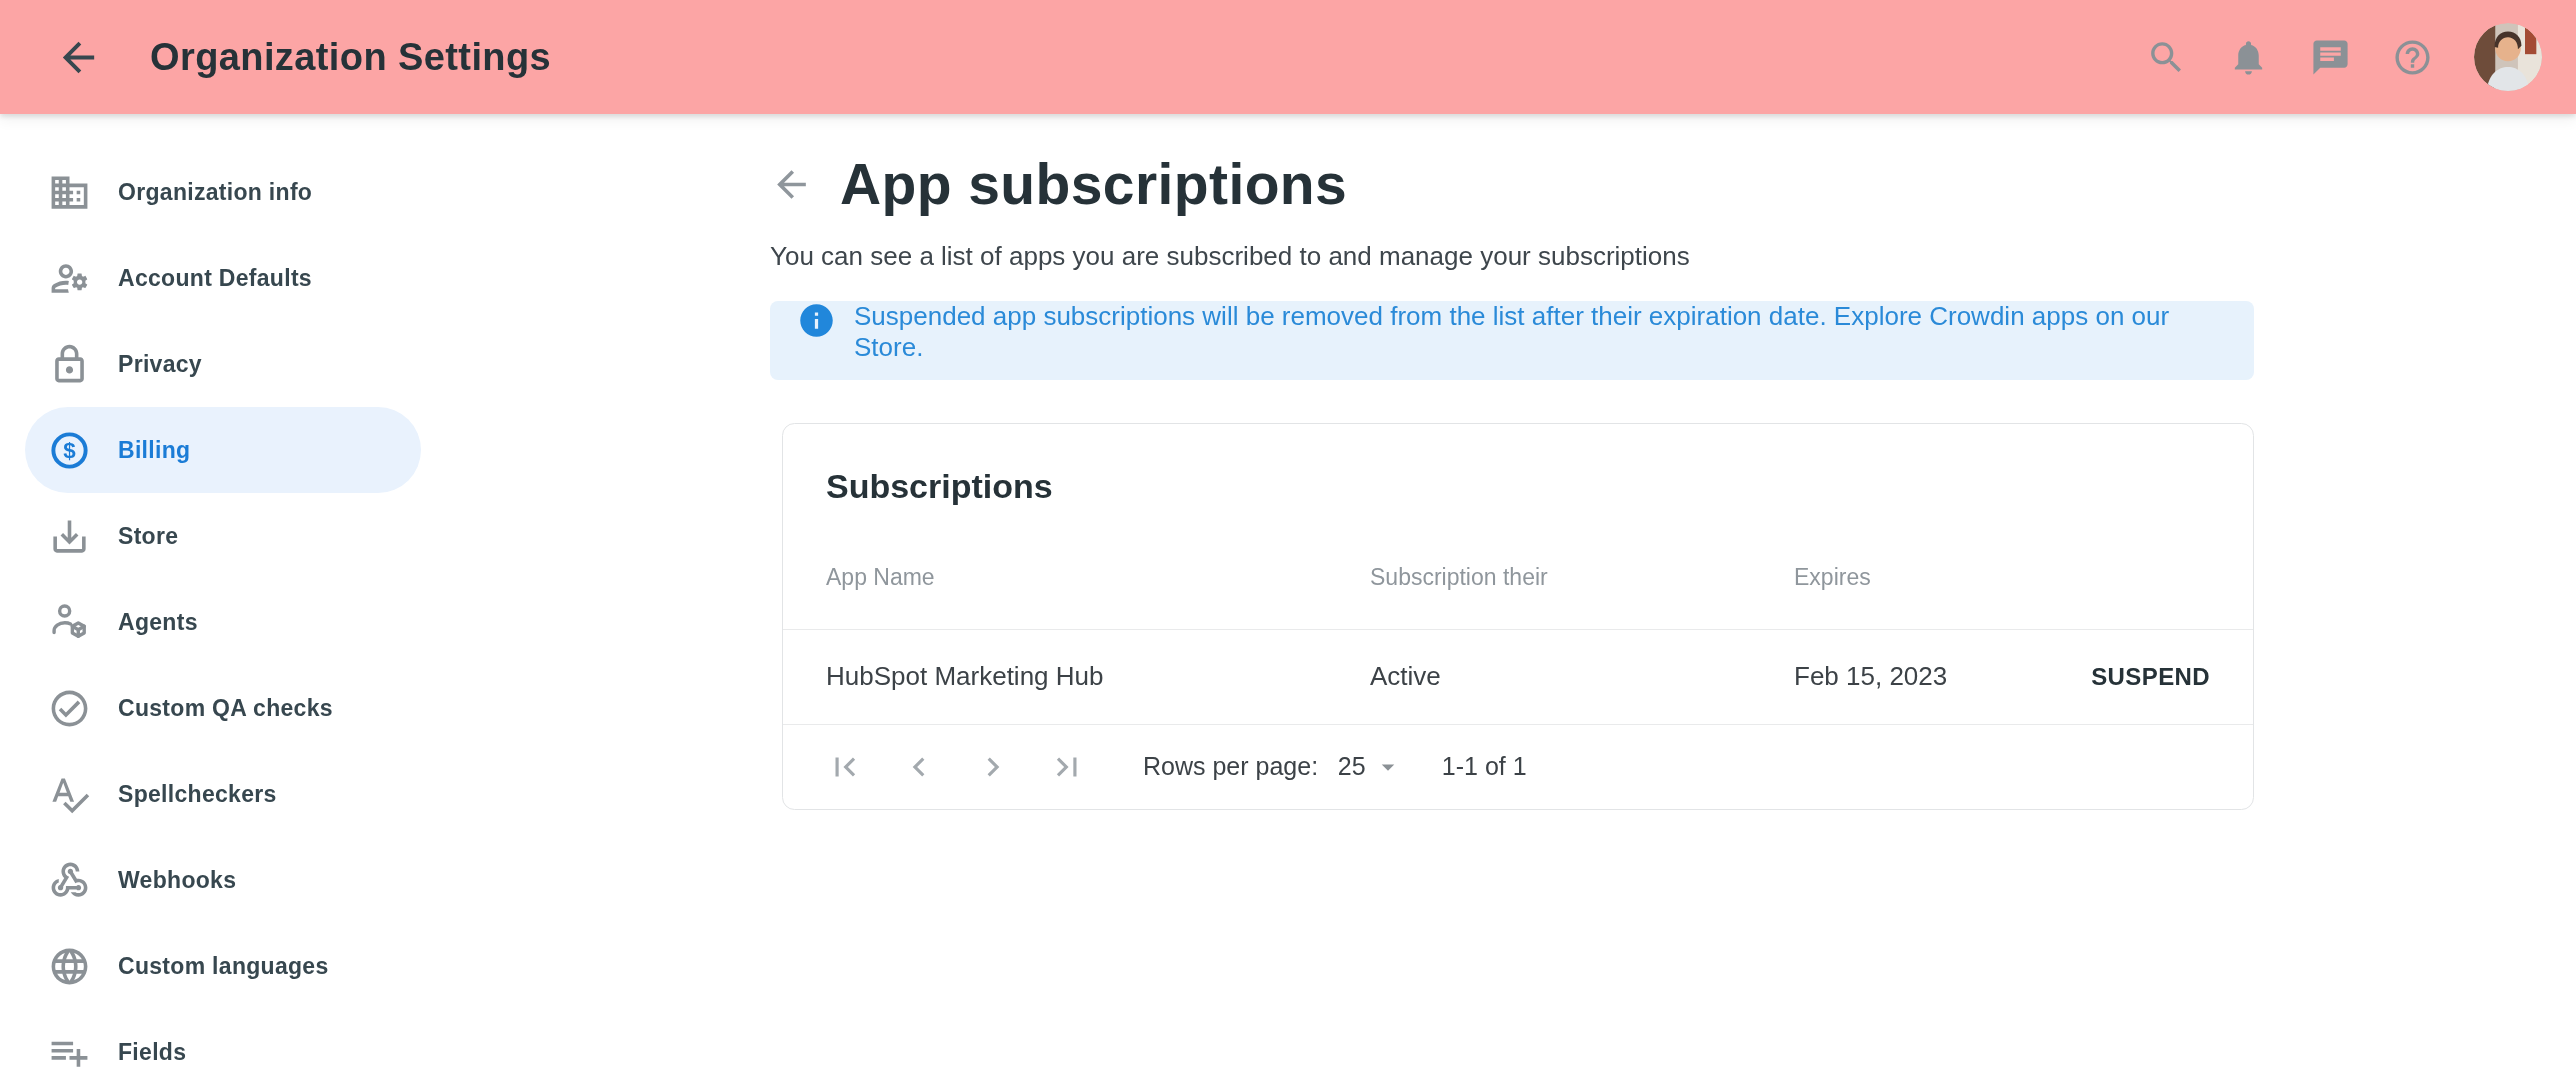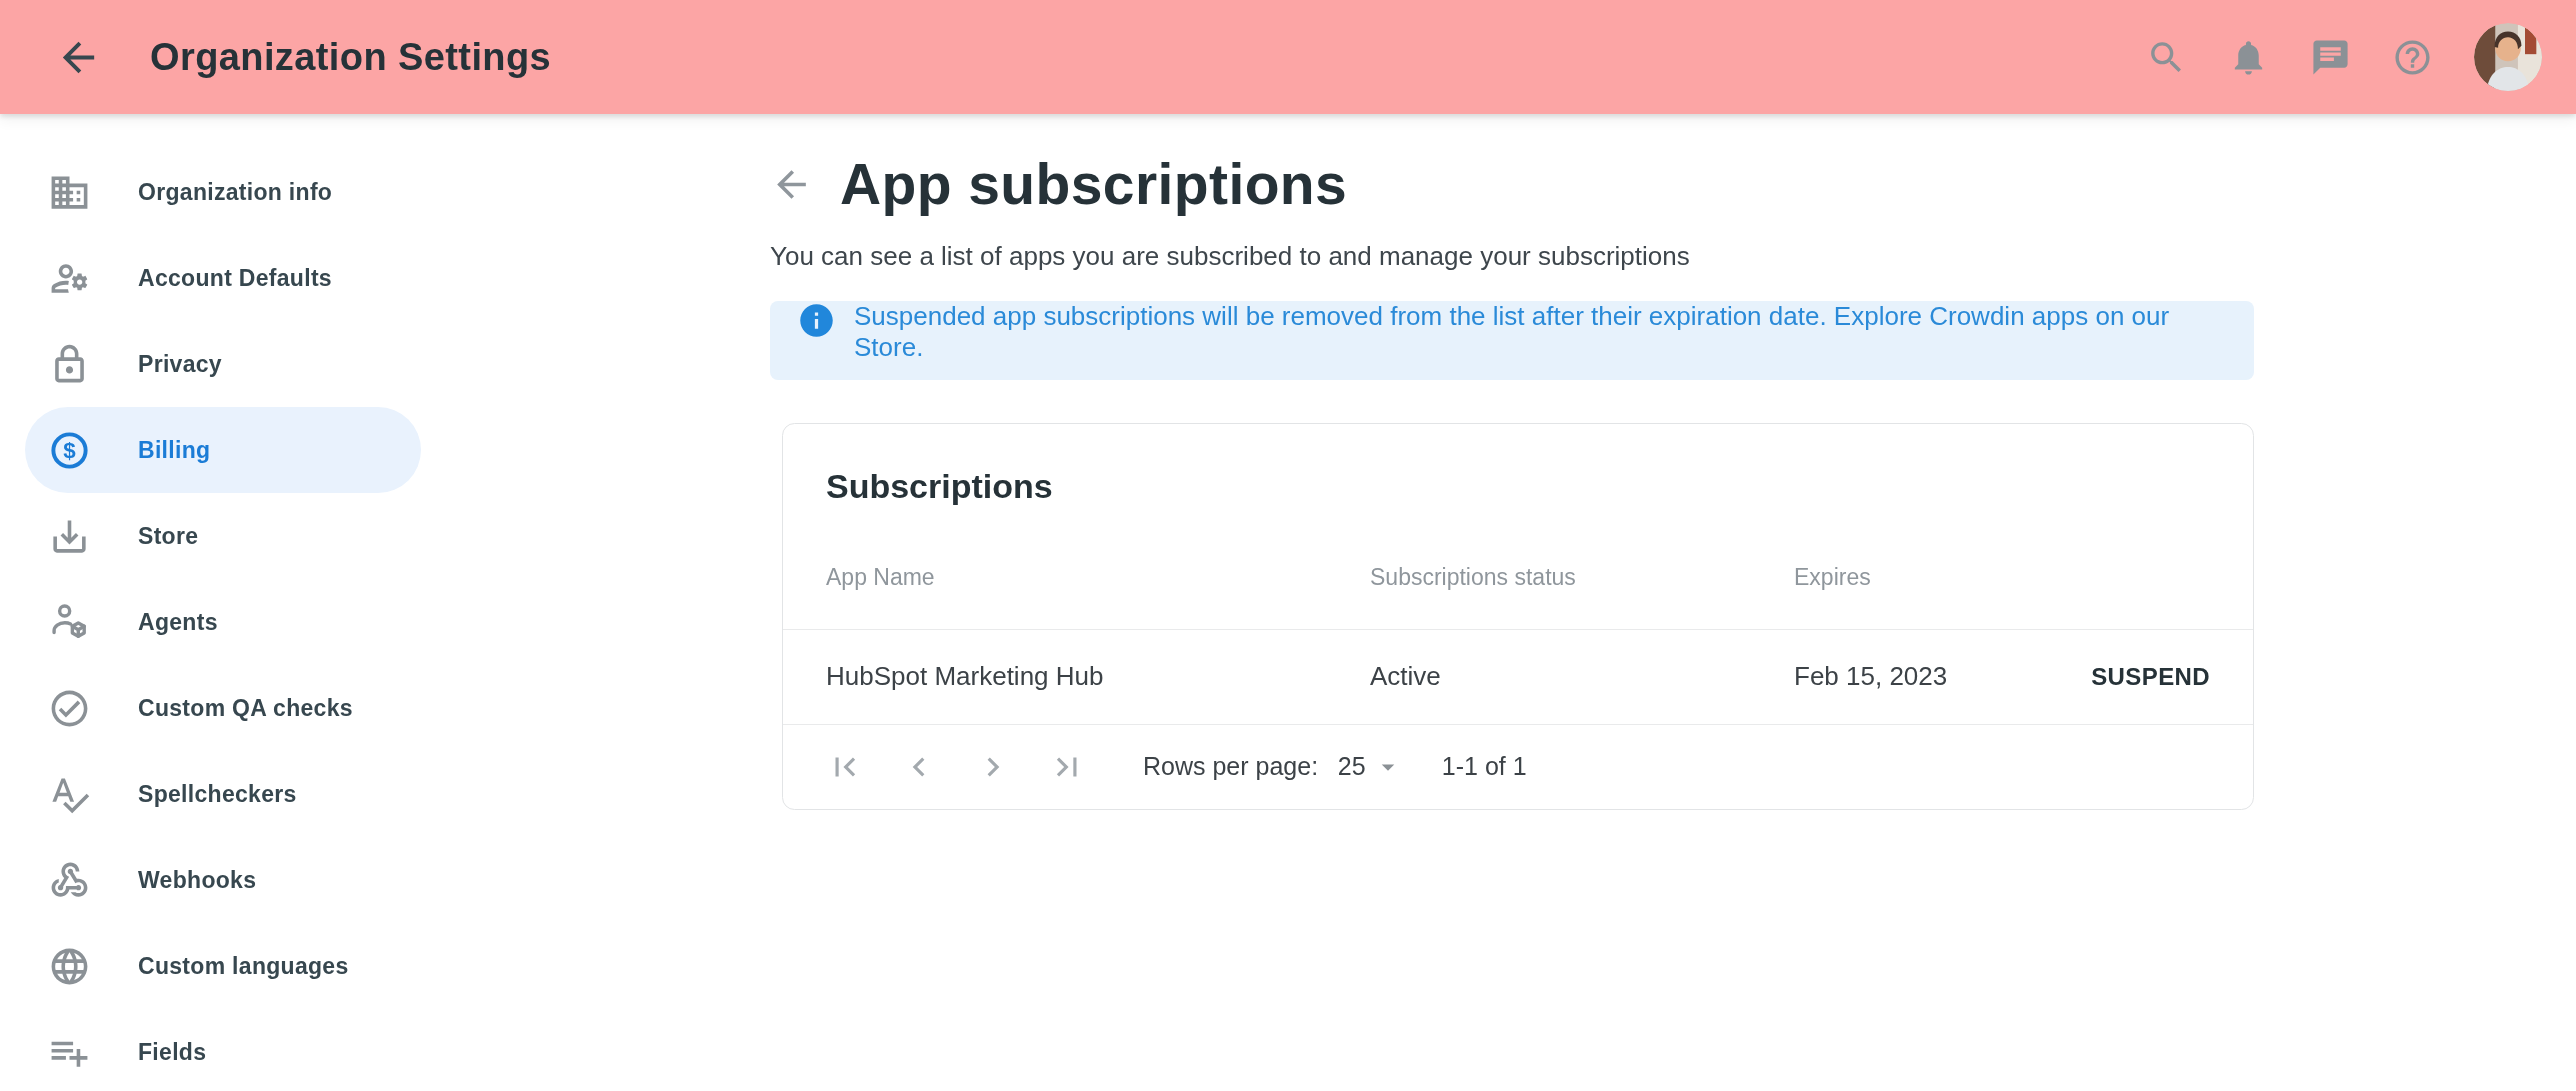--- a/index.html
+++ b/index.html
@@ -16,21 +16,21 @@
   .appbar-right .icon { width:41px; height:41px; color:#8b9196; cursor:pointer; }
   .avatar { width:68px; height:68px; border-radius:50%; overflow:hidden; cursor:pointer; flex:0 0 auto; }
 
   .icon svg { width:100%; height:100%; display:block; }
 
   
   .sidebar { position:absolute; top:114px; left:0; width:698px; padding-top:35px; }
   .nav-item { display:flex; align-items:center; height:86px; width:396px; margin-left:25px;
               padding-left:23px; border-radius:43px; cursor:pointer; }
   .nav-item .icon { width:43px; height:43px; color:#8b9196; flex:0 0 auto; }
-  .nav-item .label { margin-left:47px; font-size:23px; font-weight:700; color:#37474f; letter-spacing:0.3px; }
+  .nav-item .label { margin-left:27px; font-size:23px; font-weight:700; color:#37474f; letter-spacing:0.3px; }
   .nav-item.active { background:#e9f2fd; }
   .nav-item.active .icon { color:#1b7cd6; }
   .nav-item.active .label { color:#1b7cd6; }
 
   
   .content { position:absolute; top:114px; left:770px; width:1484px; }
   .title-row { margin-top:29px; display:flex; align-items:center; height:82px; }
   .title-row .back { width:43px; height:43px; color:#8f969c; cursor:pointer; flex:0 0 auto; }
   .page-title { margin-left:27px; font-size:57px; font-weight:700; color:#263238; letter-spacing:0.4px; }
   .subtitle { margin-top:12.5px; font-size:26px; color:#3e464c; line-height:36px; }
@@ -224,21 +224,21 @@
         </svg>
     </span>
     <span class="banner-text">Suspended app subscriptions will be removed from the list after their expiration date. Explore Crowdin apps on our Store.</span>
   </div>
 
   <section class="card">
     <h2 class="card-title">Subscriptions</h2>
 
     <div class="tgrid thead">
       <span class="th">App Name</span>
-      <span class="th">Subscriptions status</span>
+      <span class="th">Subscription their</span>
       <span class="th">Expires</span>
       <span class="th"></span>
     </div>
 
     <div class="tgrid trow">
       <span class="td">HubSpot Marketing Hub</span>
       <span class="td">Active</span>
       <span class="td">Feb 15, 2023</span>
       <button class="suspend-btn">SUSPEND</button>
     </div>

